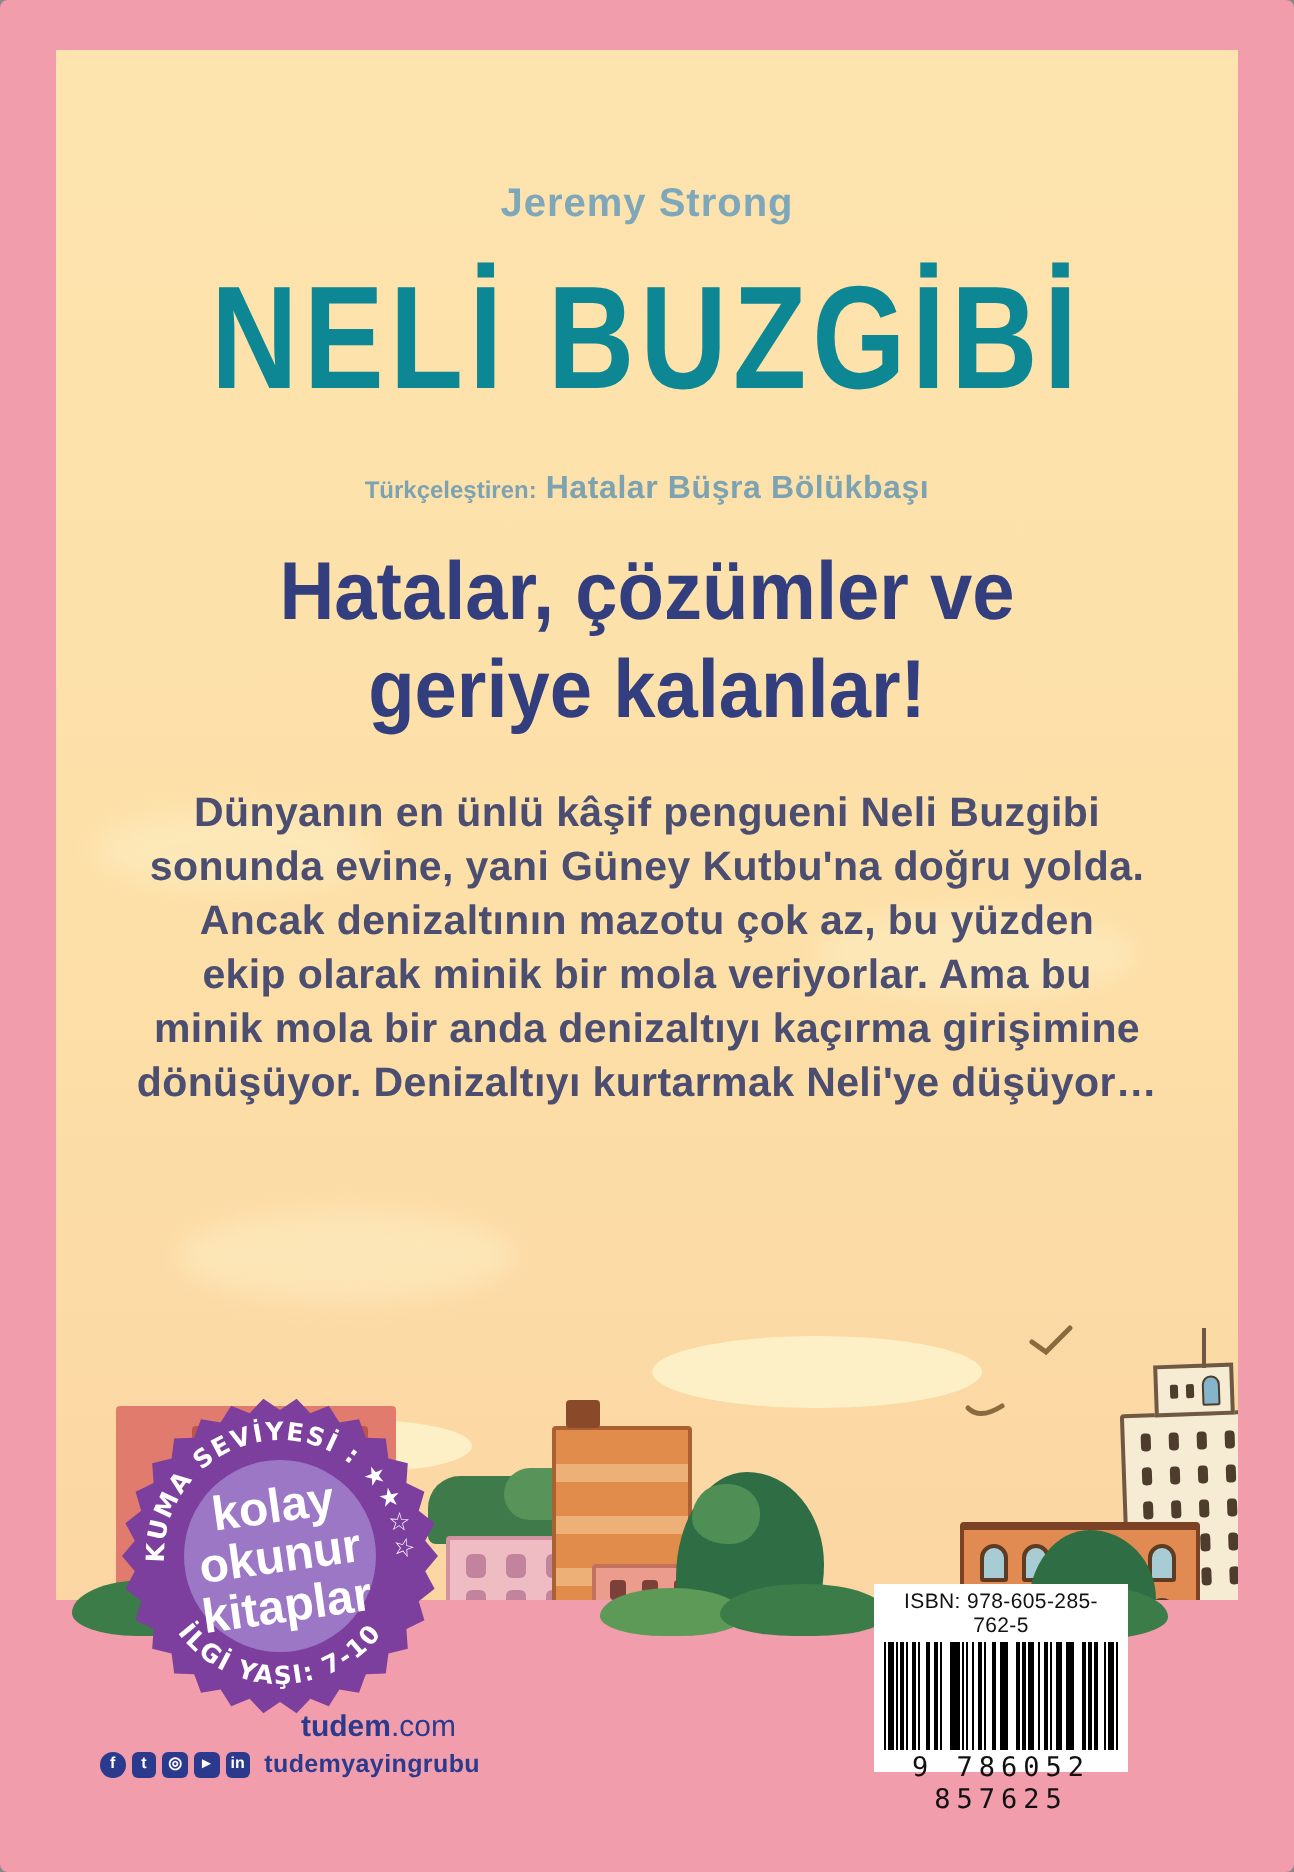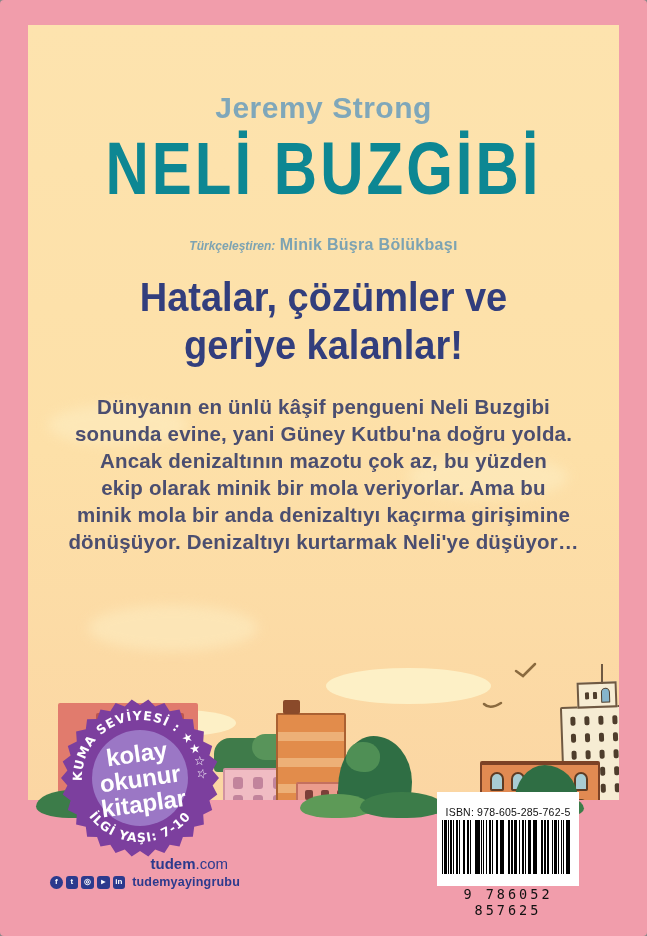--- a/index.html
+++ b/index.html
@@ -12,33 +12,33 @@
   
   .panel {
     position:absolute; left:28px; top:25px; width:591px; height:775px;
     background:linear-gradient(180deg,#fde3ae 0%, #fde0a8 55%, #fbd6a3 100%);
     overflow:hidden;
   }
   .cloud-soft { position:absolute; background:#fdeec4; opacity:.55; border-radius:50%; filter:blur(6px); }
 
   .author {
     position:absolute; top:66px; left:0; width:100%;
-    text-align:center; font-size:30px; font-weight:bold; letter-spacing:.5px;
+    text-align:center; font-size:20px; font-weight:bold; letter-spacing:.5px;
     color:#7fa7ba;
   }
   .title {
     position:absolute; top:102px; left:0; width:100%;
     text-align:center; font-size:60px; font-weight:bold; letter-spacing:3px;
     color:#0d8793; transform:scaleY(1.22); transform-origin:top center;
   }
   .translator {
     position:absolute; top:211px; left:0; width:100%;
     text-align:center; color:#7da3b2;
   }
-  .translator .t-label { font-size:12px; font-weight:bold;font-style:italic; }
+  .translator .t-label { font-size:12px; font-weight:bold; }
   .translator .t-name  { font-size:16px; font-weight:bold; letter-spacing:.3px; }
   .headline {
     position:absolute; top:248px; left:0; width:100%;
     text-align:center; font-size:38px; font-weight:bold; line-height:45px;
     color:#323e7d; white-space:pre-line; transform:scaleY(1.08); transform-origin:top center;
   }
   .synopsis {
     position:absolute; left:0; width:100%;
     text-align:center; font-size:20.5px; line-height:27px; font-weight:bold;
     color:#4b4e70; white-space:pre-line; letter-spacing:.2px;
@@ -104,28 +104,28 @@
   .badge { position:absolute; left:60px; top:698px; width:160px; height:160px; z-index:10; }
   .badge svg { position:absolute; inset:0; overflow:visible; }
   .badge .arc-text { fill:#fff; font-family:"DejaVu Sans", sans-serif; font-size:12.5px; font-weight:bold; letter-spacing:1px; }
   .badge-center {
     position:absolute; inset:0; display:flex; align-items:center; justify-content:center;
     color:#fff; font-size:24px; font-weight:bold; line-height:25px; text-align:center;
     white-space:pre-line; transform:rotate(-8deg);
   }
 
   
-  .barcode-box { position:absolute; left:437px; top:792px; width:142px; height:94px; background:#fff; z-index:10; padding:14px 5px; }
+  .barcode-box { position:absolute; left:437px; top:792px; width:127px; height:94px; background:#fff; z-index:10; padding:3px 5px; }
   .isbn { font-size:10.5px; color:#111; text-align:center; letter-spacing:.2px; }
   .bars { height:54px; margin-top:2px;
     background:
       repeating-linear-gradient(90deg,#000 0 1px,transparent 1px 3px,#000 3px 5px,transparent 5px 6px,#000 6px 7px,transparent 7px 11px),
       repeating-linear-gradient(90deg,transparent 0 2px,#000 2px 3px,transparent 3px 8px,#000 8px 10px,transparent 10px 13px);
     background-color:#fff; }
-  .digits { font-family:"DejaVu Sans Mono", monospace; font-size:13.5px; color:#111; text-align:center; letter-spacing:3px; margin-top:12px; }
+  .digits { font-family:"DejaVu Sans Mono", monospace; font-size:13.5px; color:#111; text-align:center; letter-spacing:3px; margin-top:1px; }
 
   
   .footer { position:absolute; left:50px; top:855px; width:190px; z-index:10; color:#2c3a8d; }
   .site { text-align:right; font-size:15px; padding-right:12px; }
   .site .b { font-weight:bold; }
   .social-row { display:flex; align-items:center; gap:3px; margin-top:3px; }
   .sicon { width:13px; height:13px; background:#2c3a8d; color:#fff; border-radius:3px;
     font-size:8px; font-weight:bold; display:flex; align-items:center; justify-content:center; line-height:1; }
   .sicon.round { border-radius:50%; }
   .handle { font-size:12.5px; font-weight:bold; margin-left:4px; letter-spacing:.2px; }
@@ -137,21 +137,21 @@
 
   <div class="panel">
     <div class="cloud-soft" style="left:20px;top:380px;width:140px;height:40px;"></div>
     <div class="cloud-soft" style="left:380px;top:430px;width:160px;height:44px;"></div>
     <div class="cloud-soft" style="left:60px;top:580px;width:170px;height:46px;"></div>
 
     <div class="author">Jeremy Strong</div>
     <div class="title">NELİ BUZGİBİ</div>
     <div class="translator">
       <span class="t-label">Türkçeleştiren:</span>
-      <span class="t-name">Minik Büşra Bölükbaşı</span>
+      <span class="t-name">Hatalar Büşra Bölükbaşı</span>
     </div>
     <div class="headline">Hatalar, çözümler ve
 geriye kalanlar!</div>
     <div class="synopsis p1">Dünyanın en ünlü kâşif pengueni Neli Buzgibi
 sonunda evine, yani Güney Kutbu'na doğru yolda.
 Ancak denizaltının mazotu çok az, bu yüzden
 ekip olarak minik bir mola veriyorlar. Ama bu
 minik mola bir anda denizaltıyı kaçırma girişimine
 dönüşüyor. Denizaltıyı kurtarmak Neli'ye düşüyor…</div>
 

